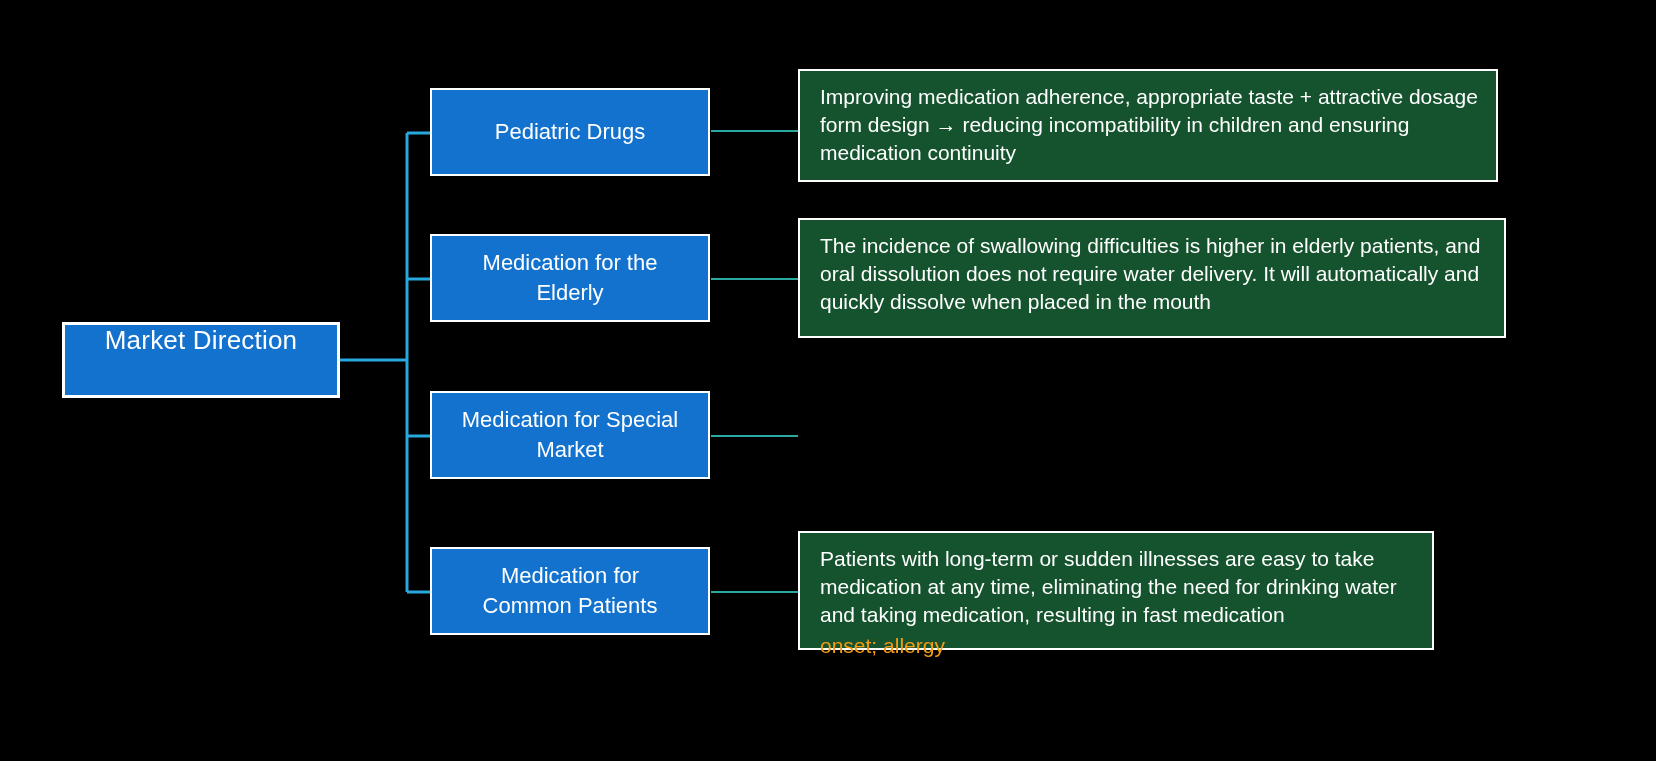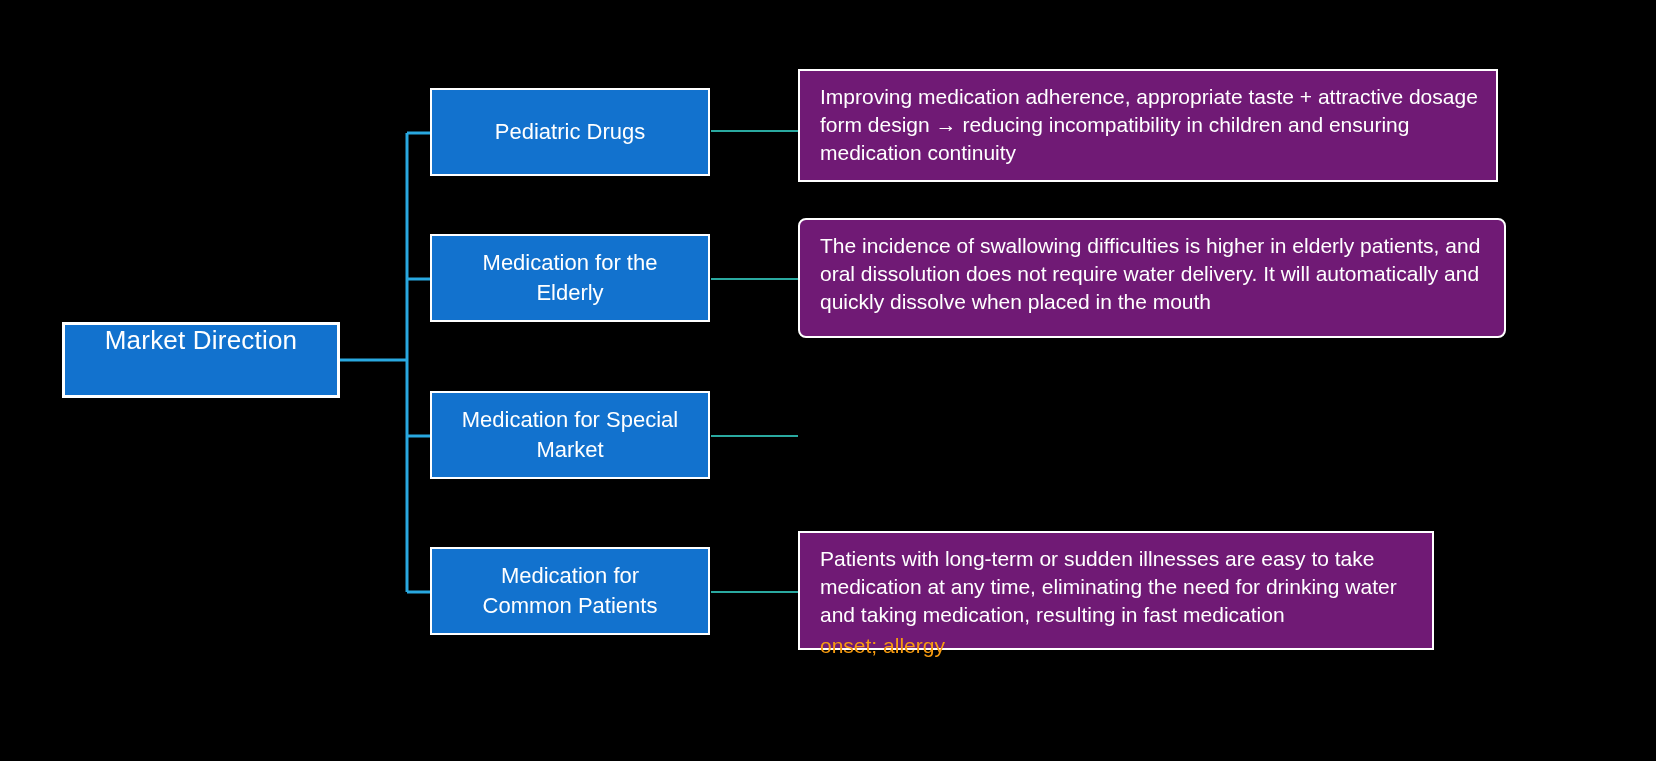--- a/index.html
+++ b/index.html
@@ -69,31 +69,31 @@
   .branch-node.b1 { top: 88px; }
   .branch-node.b2 { top: 234px; }
   .branch-node.b3 { top: 391px; }
   .branch-node.b4 { top: 547px; }
 
   
   .detail-panel {
     position: absolute;
     left: 798px;
     width: 700px;
-    background: #701a75;
+    background: #14532d;
     border: 2px solid #FFFFFF;
     box-sizing: border-box;
     color: #FFFFFF;
     font-size: 21px;
     line-height: 1.345;
     padding: 12px 18px 2px 20px;
     overflow: visible;
   }
   .detail-panel.d1 { top: 69px;  height: 113px; width: 700px; }
-  .detail-panel.d2 { top: 218px; height: 120px; width: 708px; border-radius: 8px; }
+  .detail-panel.d2 { top: 218px; height: 120px; width: 708px; }
   .detail-panel.d3 { top: 373px; height: 120px; width: 714px; }
   .detail-panel.d4 { top: 531px; height: 119px; width: 636px; }
 
   .detail-panel .clip {
     position: absolute;
     left: 0; top: 0; right: 0; bottom: 0;
     overflow: hidden;
     padding: 12px 18px 10px 20px;
     box-sizing: border-box;
   }

